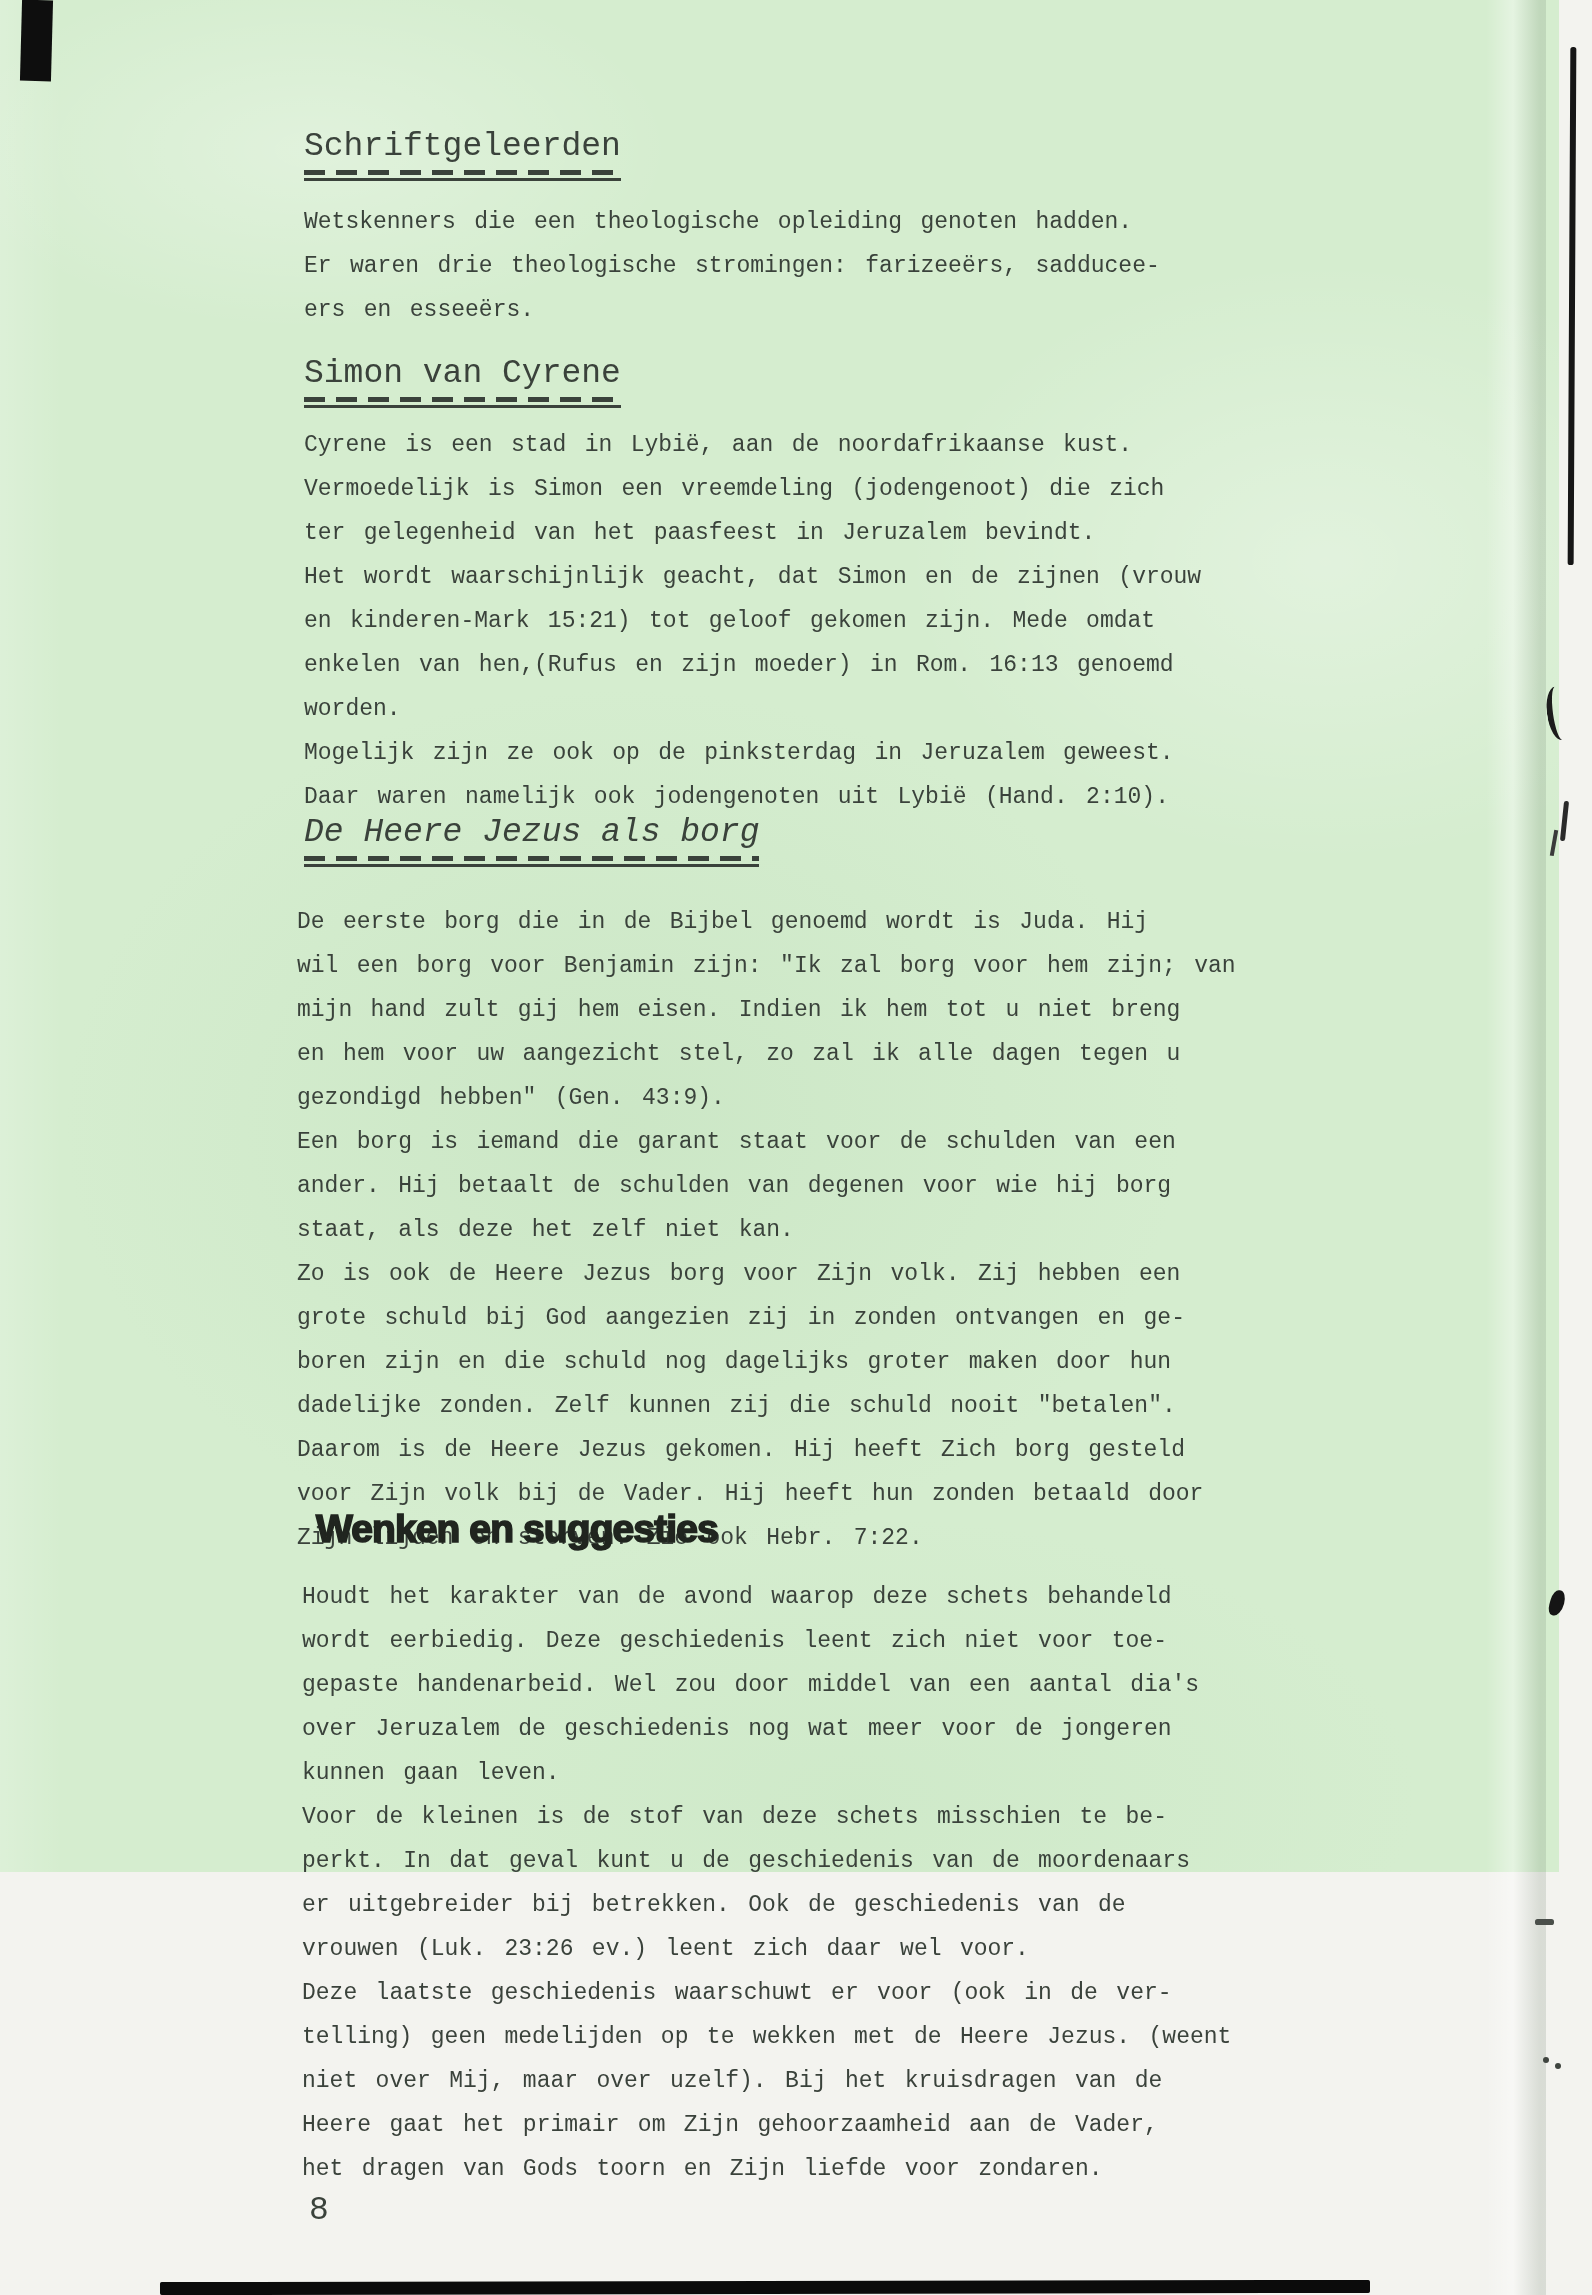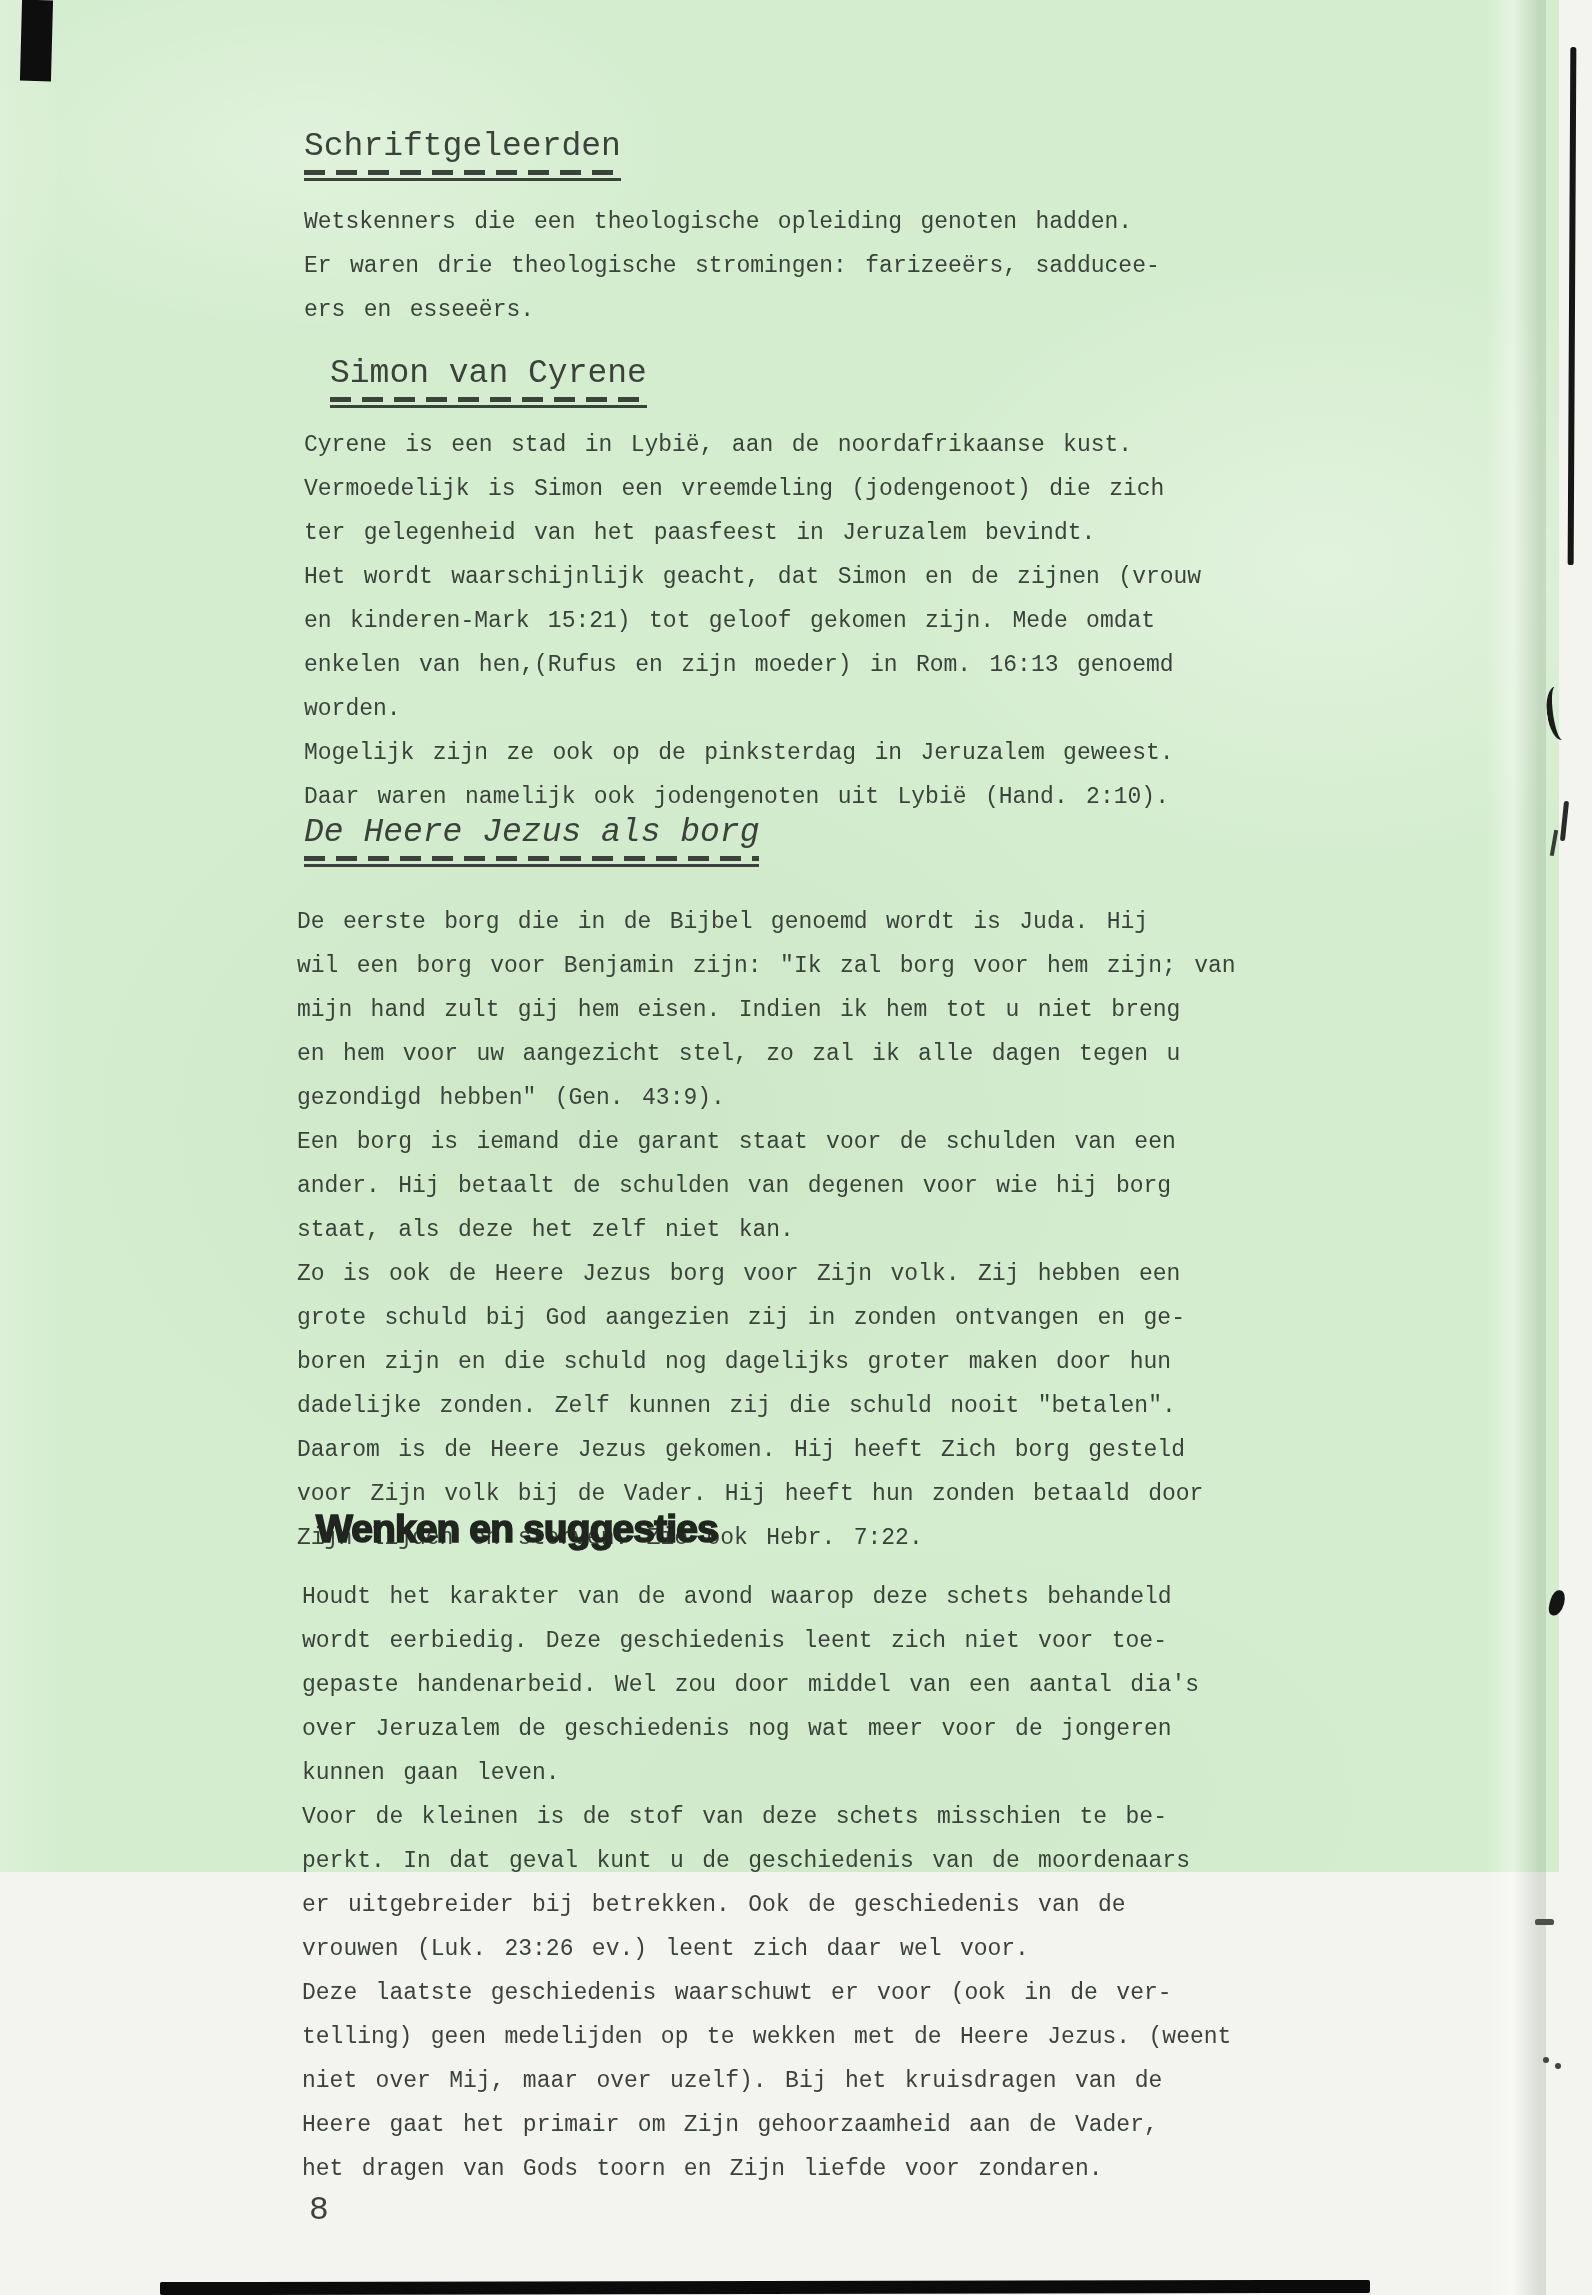--- a/index.html
+++ b/index.html
@@ -45,21 +45,21 @@
     font-family:Liberation Sans, sans-serif;
     font-weight:700;font-size:39px;line-height:62px;letter-spacing:-0.9px;
     color:#20251f;-webkit-text-stroke:1.7px #20251f;
   }
   .page-number{
     position:absolute;left:309px;top:2192px;
     font-size:33px;color:#3a423b;
   }
   #h1{left:304px;top:129px;}
   #p1{left:304px;top:200px;}
-  #h2{left:304px;top:356px;margin-left:26px;}
+  #h2{left:304px;top:356px;}
   #p2{left:304px;top:423px;}
   #h3{left:304px;top:815px;font-style:italic;}
   #p3{left:297px;top:880px;margin-top:20px;}
   #p4{left:302px;top:1575px;}
   
   .a{position:absolute;}
   .a-topleft-bar{left:21px;top:0;width:31px;height:81px;background:#0e0e0e;transform:rotate(1.5deg);}
   .a-right-white{right:0;top:0;width:33px;height:2295px;background:#f3f3ef;}
   .a-edge-line{left:1569px;top:47px;width:6px;height:518px;background:#161616;border-radius:2.6px;transform:rotate(.3deg);}
   .a-edge-paren{left:1547px;top:686px;width:22.4px;height:54px;border-left:6px solid #1c1c1c;border-radius:50%/60%;transform:rotate(-8deg);}

